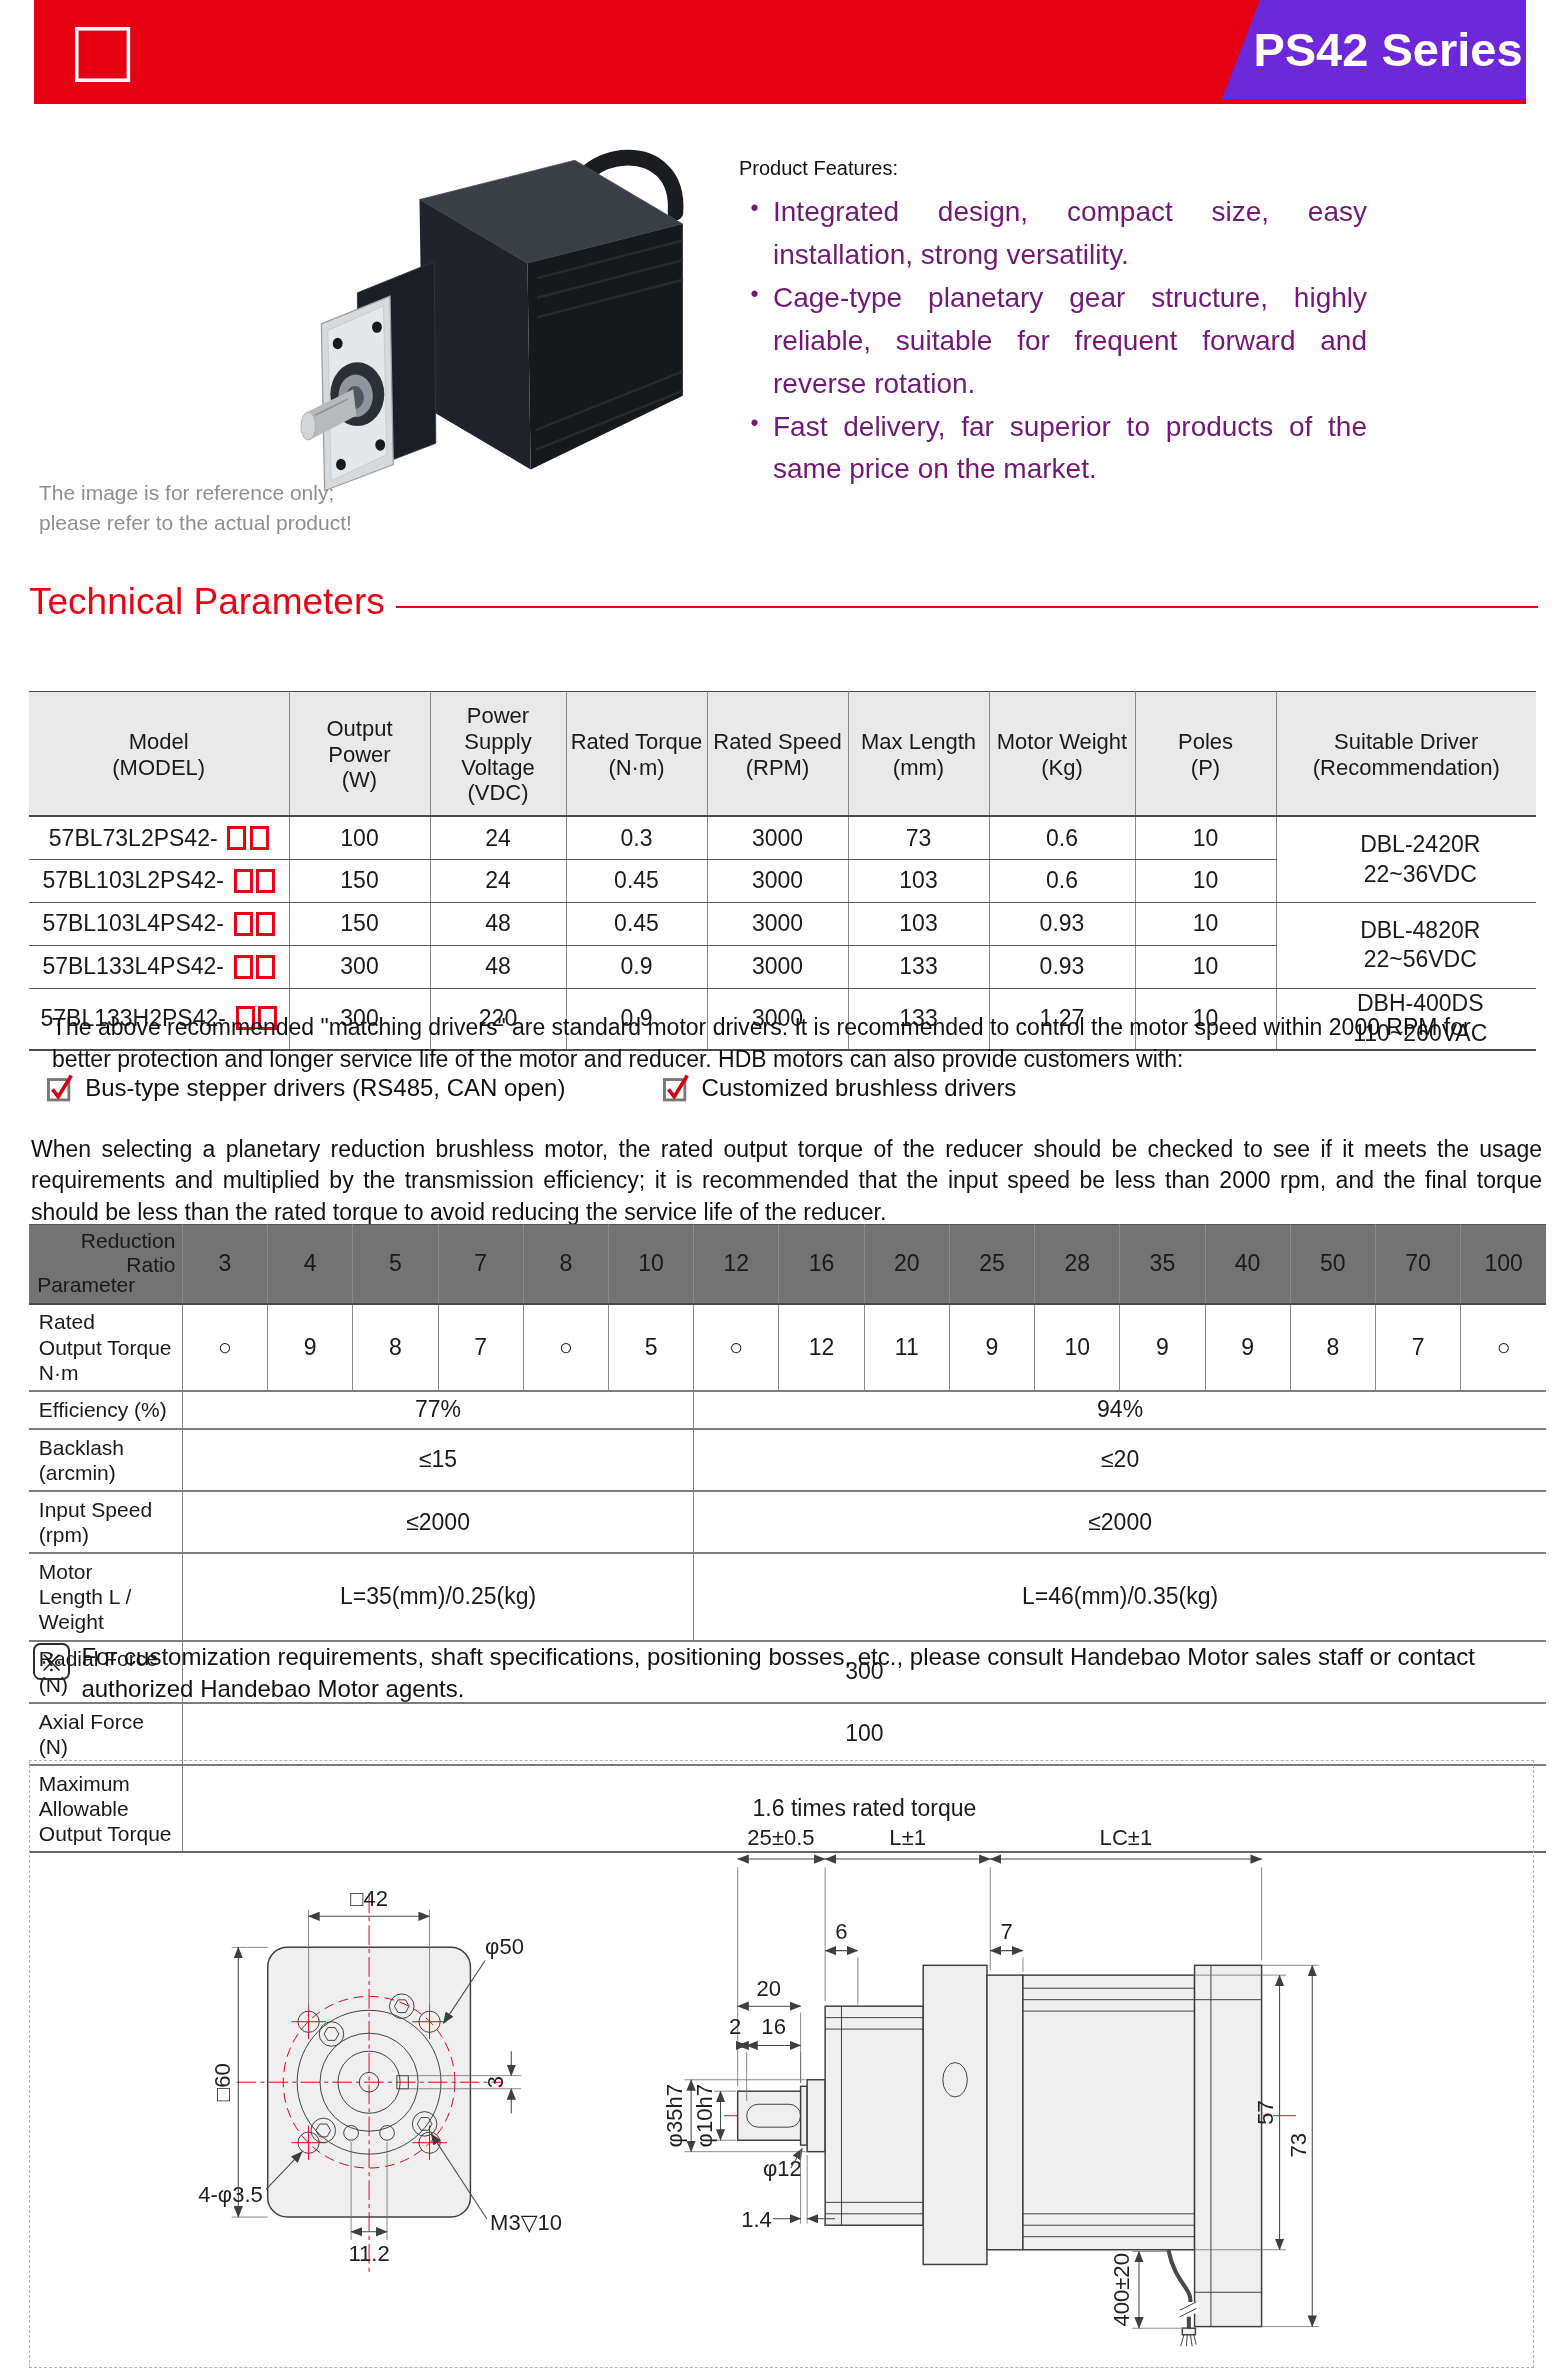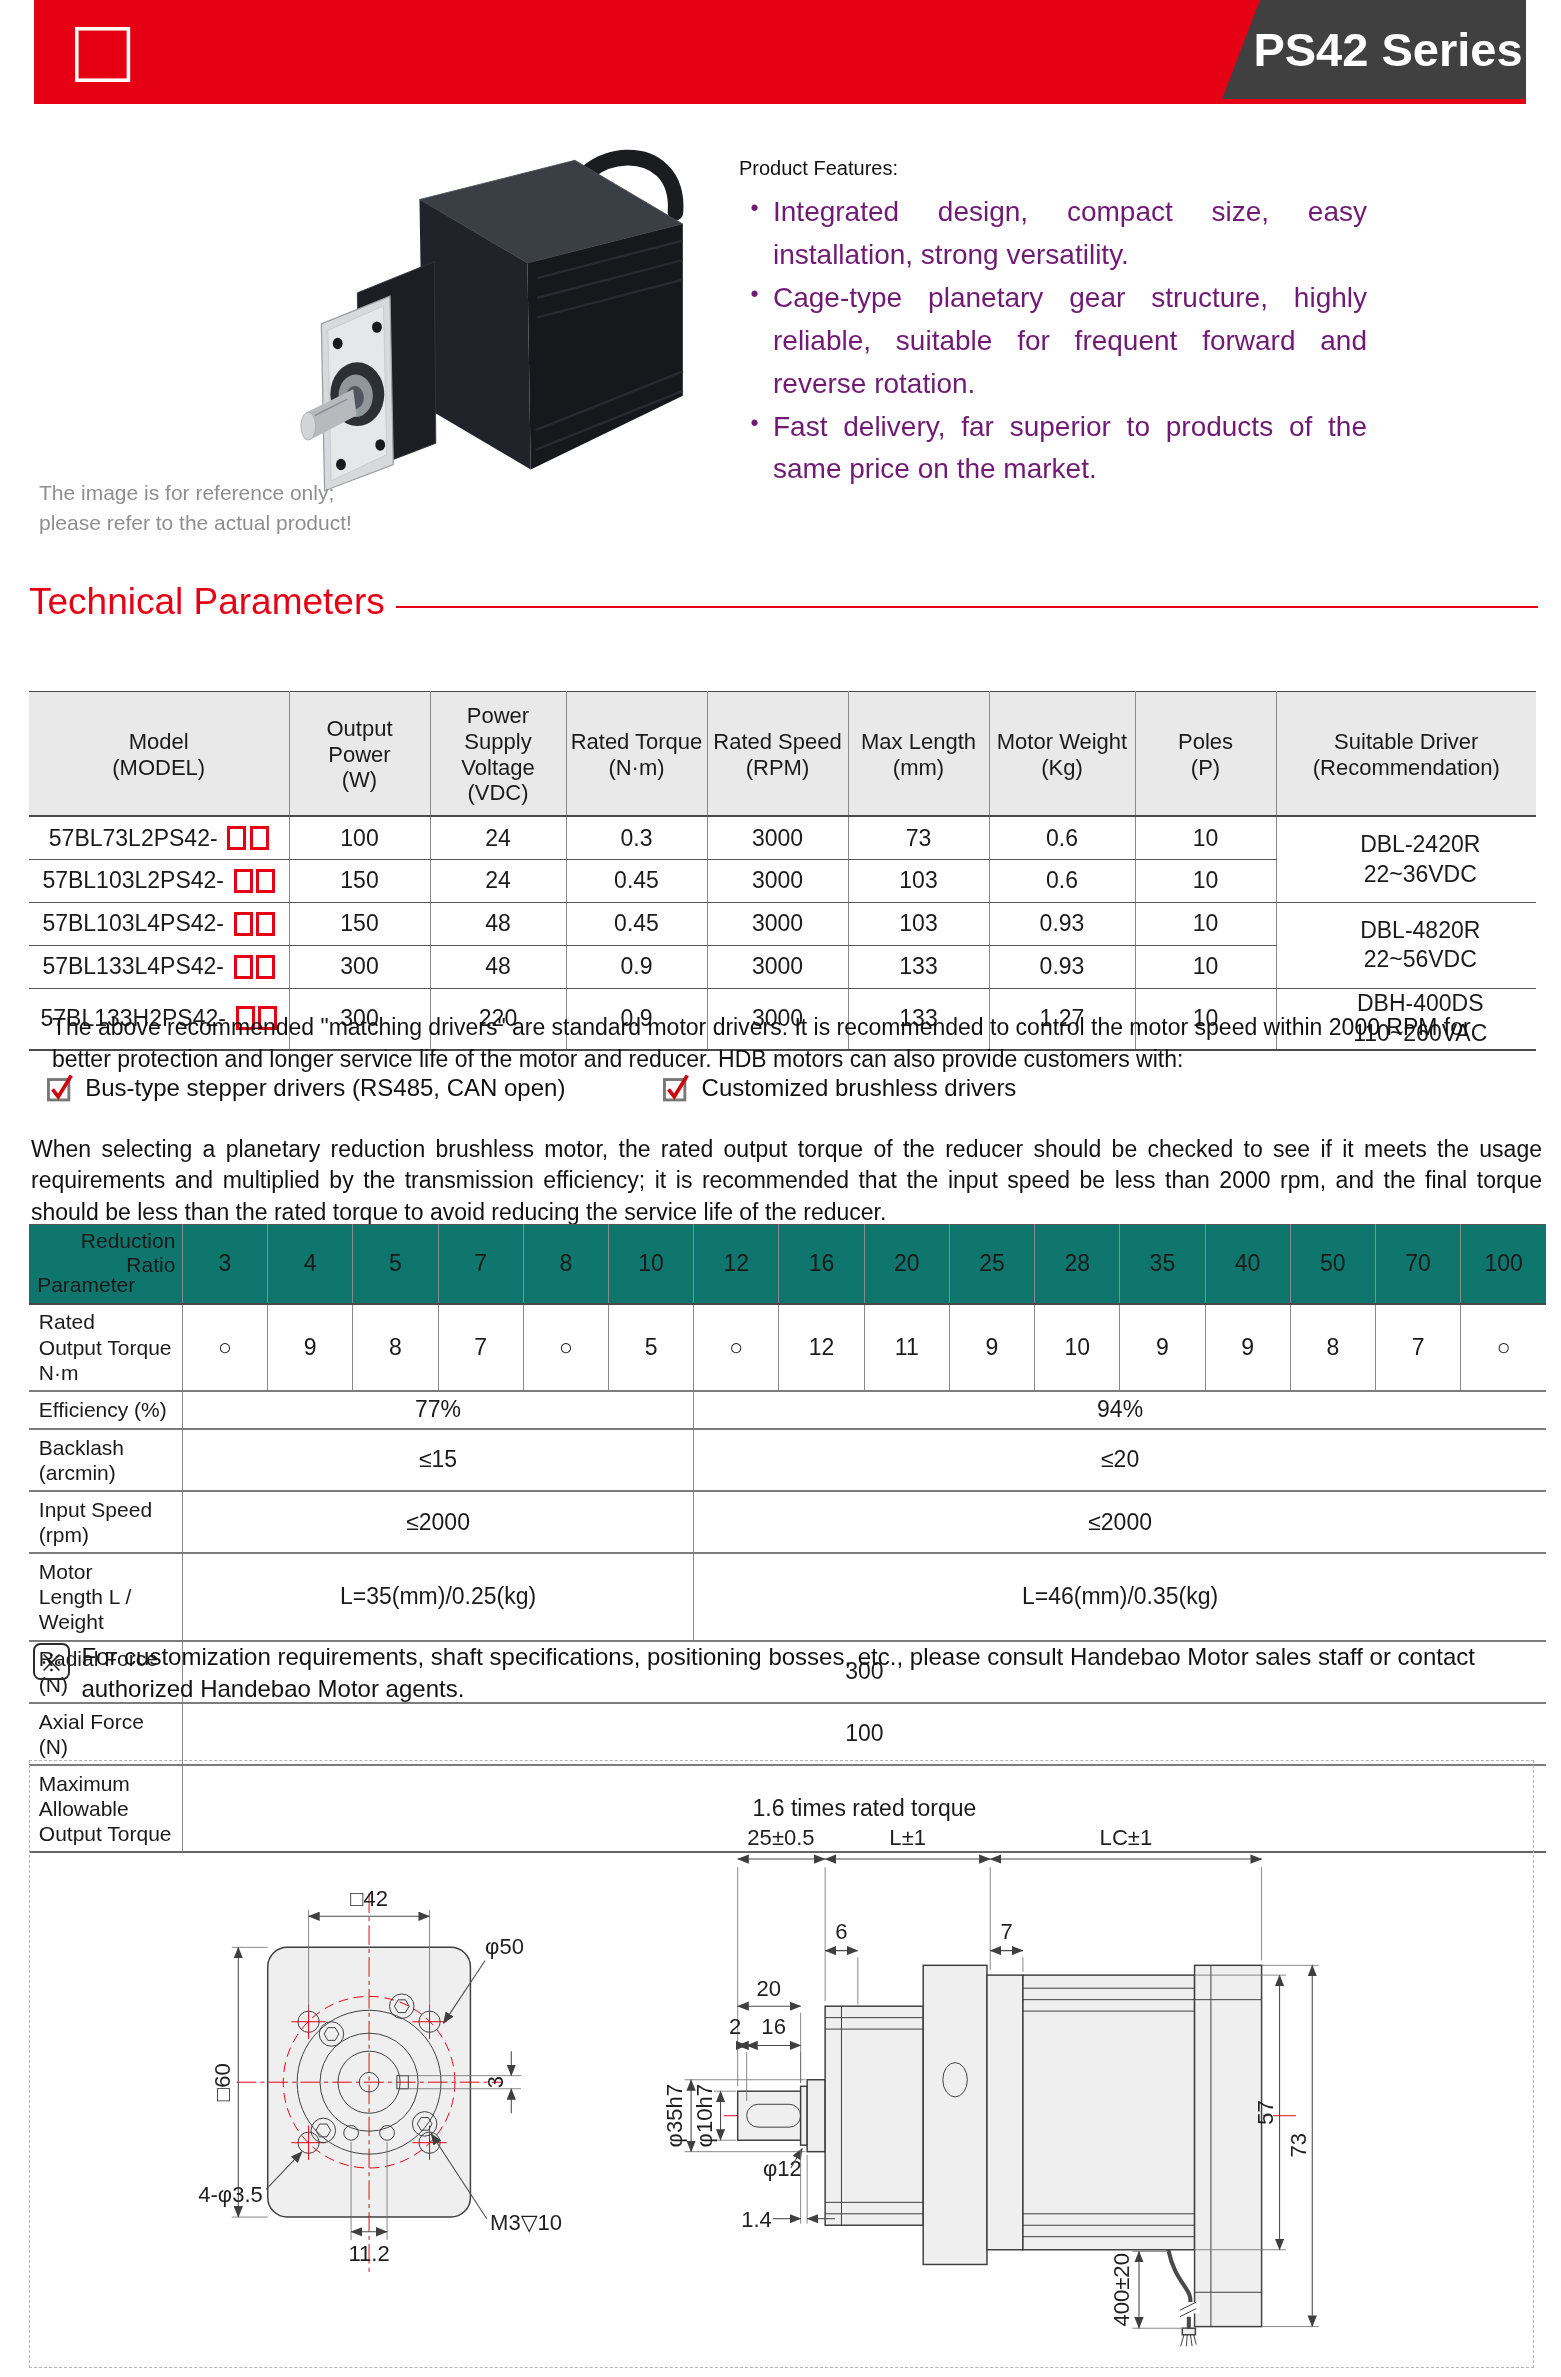--- a/index.html
+++ b/index.html
@@ -3,21 +3,21 @@
 <meta charset="utf-8">
 <style>
   * { margin:0; padding:0; box-sizing:border-box; }
   html,body { background:#ffffff; }
   .page {
     position:relative; width:1561px; height:2377px; background:#fff;
     font-family:"Liberation Sans", sans-serif; color:#1a1a1a; overflow:hidden;
   }
   
   .banner { position:absolute; left:34px; top:0; width:1492px; height:104px; background:#e60013; }
-  .banner-dark { position:absolute; right:0; top:0; width:304px; height:99px; background:#404040;
+  .banner-dark { position:absolute; right:0; top:0; width:304px; height:99px; background:#6d28d9;
     clip-path:polygon(38px 0, 100% 0, 100% 100%, 0 100%);
     display:flex; align-items:center; justify-content:center; }
   .series { color:#fff; font-size:47px; font-weight:700; padding-left:28px; letter-spacing:0; }
   .banner-left { position:absolute; left:41px; top:0; height:104px; display:flex; align-items:center; color:#fff; }
   .banner-sq { font-size:92px; font-weight:700; line-height:0; position:relative; top:-1.6px; }
   .banner-size { font-size:83px; font-weight:800; letter-spacing:-1.6px; line-height:1; margin-left:1.6px; }
   .banner-sub { font-size:38px; font-weight:400; margin-left:16.4px; position:relative; top:7.4px; }
   
   .motor-illu { position:absolute; left:233px; top:121px; width:458px; height:409px; }
   .photo-caption { position:absolute; left:39px; top:478px; font-size:21px; color:#8f8f8f; line-height:1.45; }
@@ -45,21 +45,21 @@
   
   .driver-note { position:absolute; left:52px; top:1012px; width:1472px; font-size:23px; line-height:1.38; color:#111; }
   .checks { position:absolute; left:46px; top:1073px; display:flex; gap:97px; align-items:center; }
   .check-item { display:flex; align-items:center; gap:9.8px; font-size:24px; color:#111; }
   .selection-note { position:absolute; left:31px; top:1134px; width:1511px; font-size:23px; line-height:1.36; text-align:justify; color:#111; }
   
   .t2 { position:absolute; left:29px; top:1224px; width:1517px; border-collapse:collapse; table-layout:fixed; }
   .t2 th, .t2 td { border:0.8px solid #8a8a8a; }
   .t2 th:first-child, .t2 td:first-child { border-left:none; }
   .t2 th:last-child, .t2 td:last-child { border-right:none; }
-  .t2 thead th { background:#0f766e; font-weight:400; font-size:23px; height:79px; border-top:1.6px solid #555; border-bottom:2px solid #4a4a4a; }
+  .t2 thead th { background:#737373; font-weight:400; font-size:23px; height:79px; border-top:1.6px solid #555; border-bottom:2px solid #4a4a4a; }
   .corner { position:relative;
     background-image:linear-gradient(to bottom right, rgba(0,0,0,0) calc(50% - 0.8px), #6a6a6a calc(50% - 0.8px), #6a6a6a calc(50% + 0.8px), rgba(0,0,0,0) calc(50% + 0.8px));
     background-color:#e9e9e9; }
   .corner .rt { position:absolute; top:4.1px; right:6.5px; text-align:right; font-size:21px; line-height:1.15; }
   .corner .lb { position:absolute; bottom:5.7px; left:8.2px; font-size:21px; }
   .t2 td { font-size:23px; text-align:center; border-bottom:2px solid #7c7c7c; }
   .t2 .rowlabel { text-align:left; padding:4.9px 3.3px 4.9px 9.8px; font-size:21px; line-height:1.2; }
   .t2 .torque-row td { height:51px; border-bottom:2.5px solid #7c7c7c; }
   .t2 .mid td { height:38px; }
   .t2 .tall td { height:45px; }

